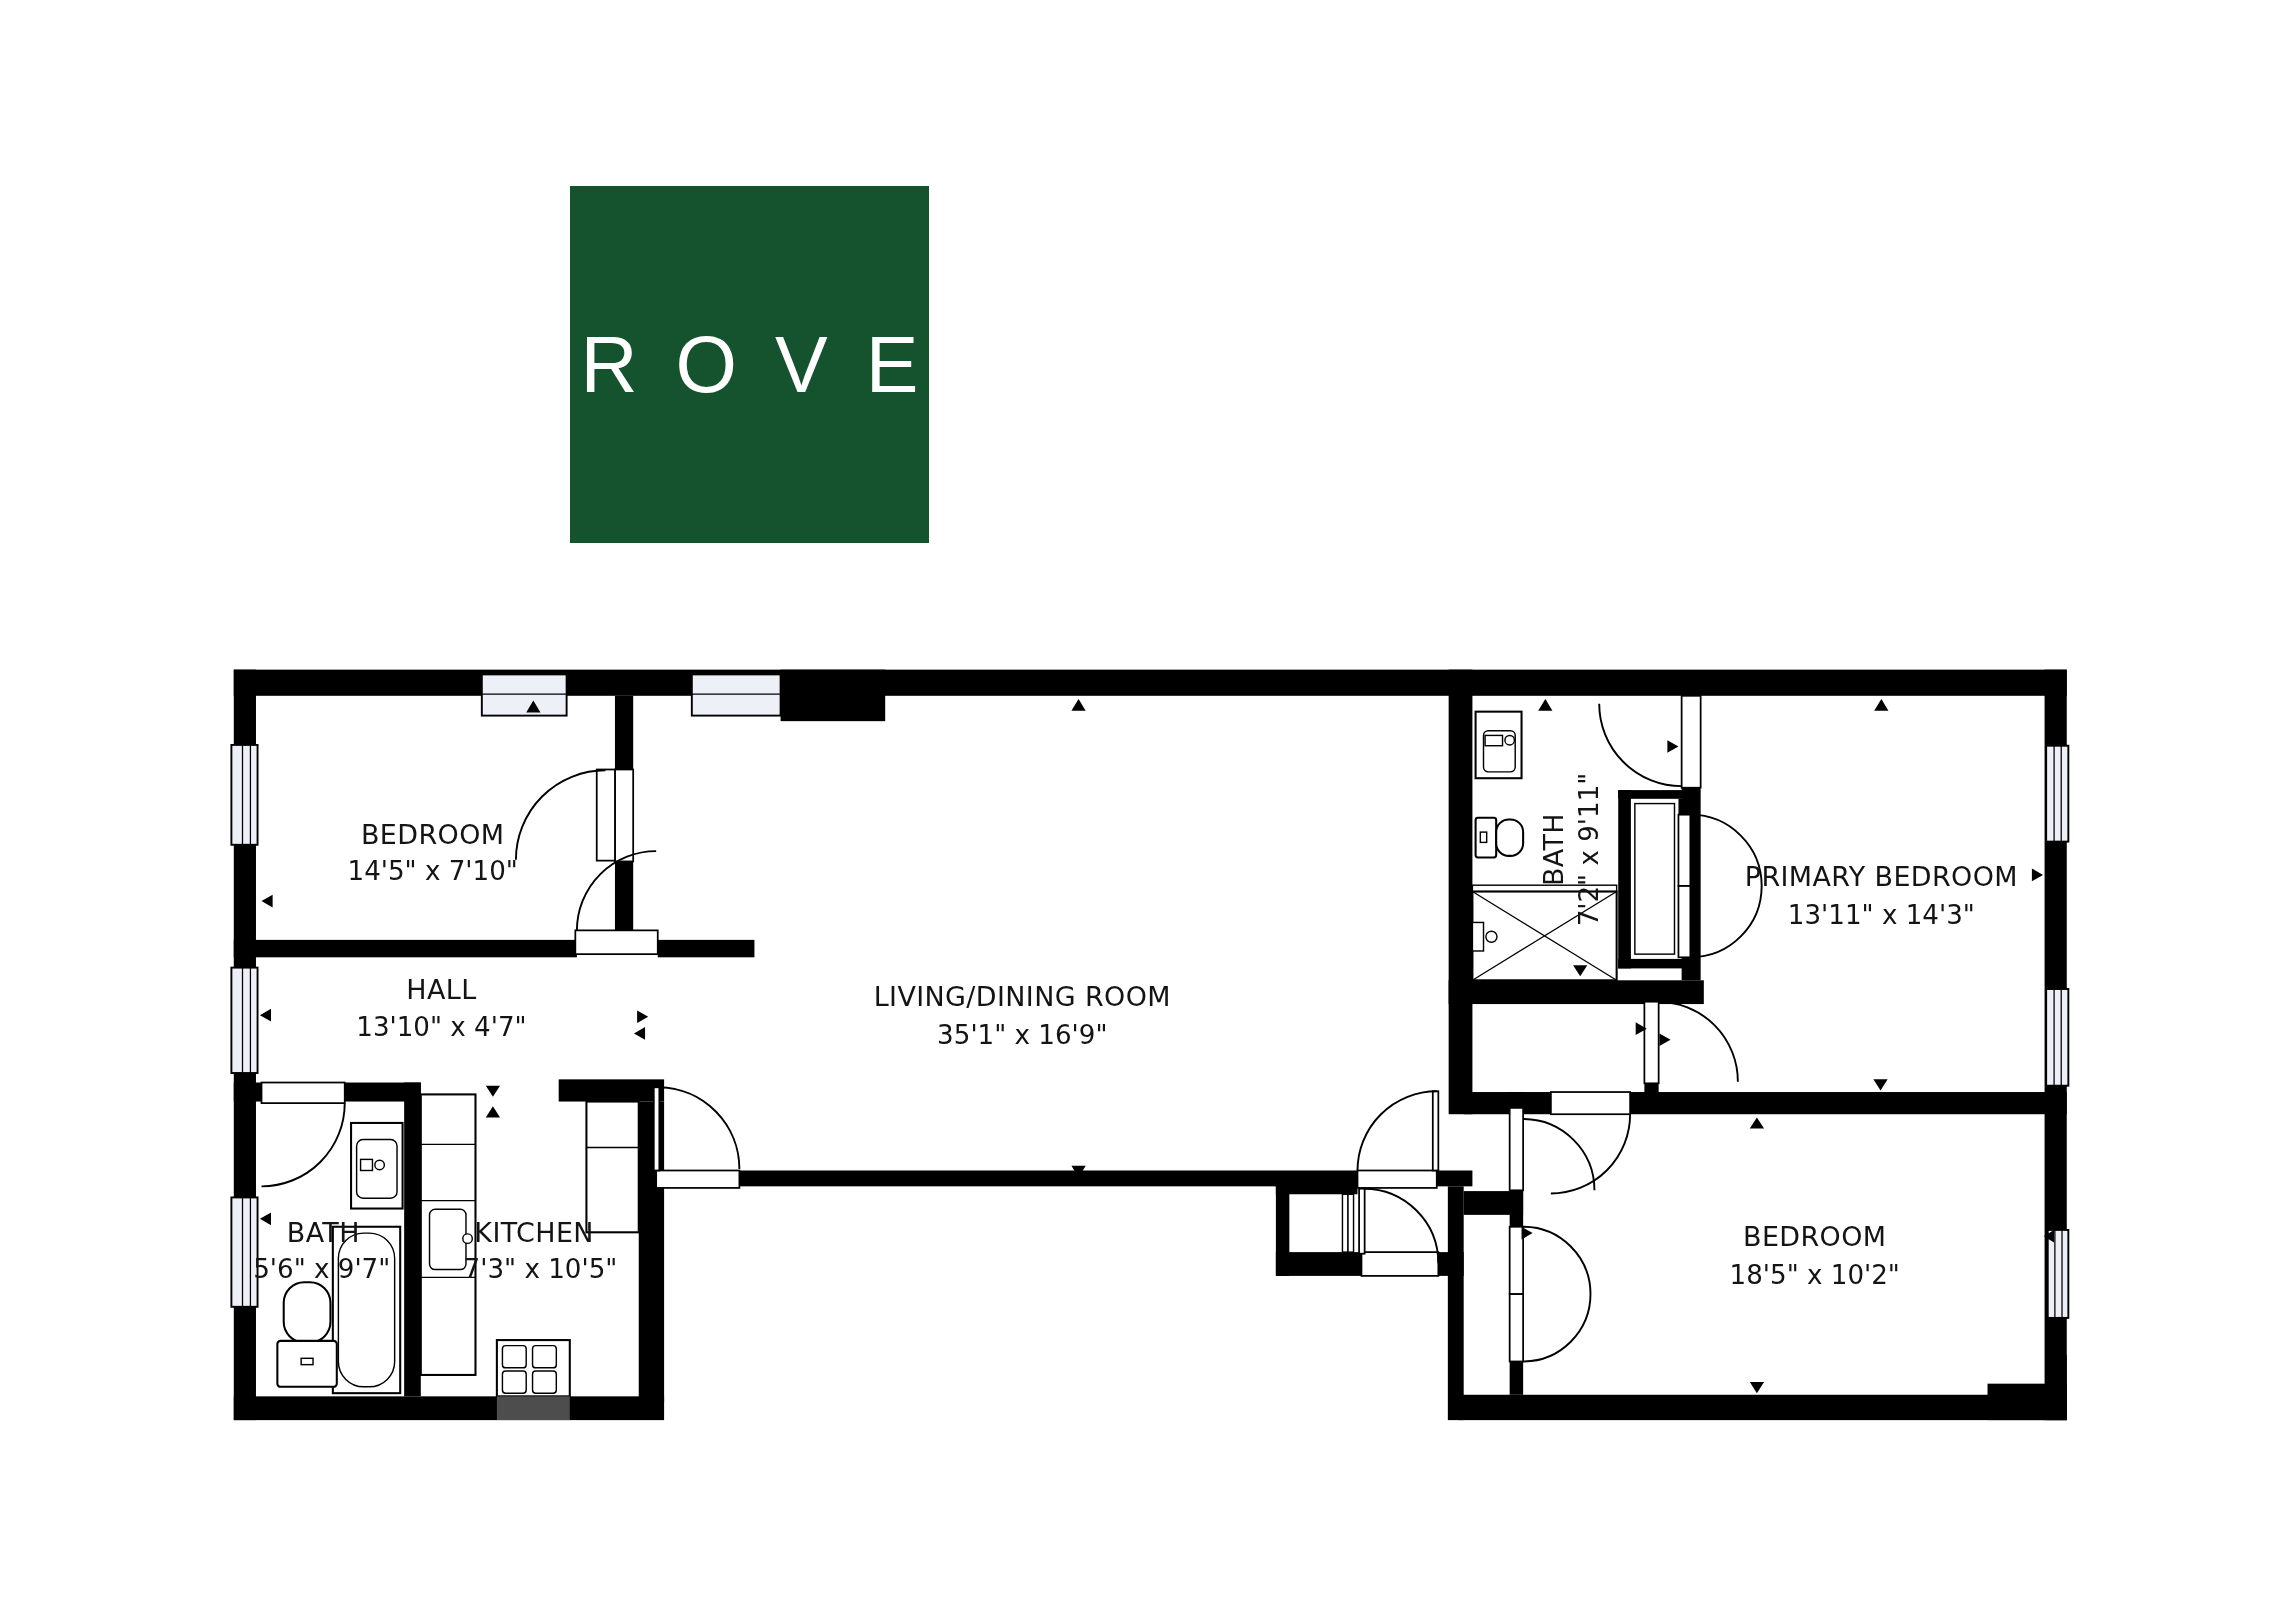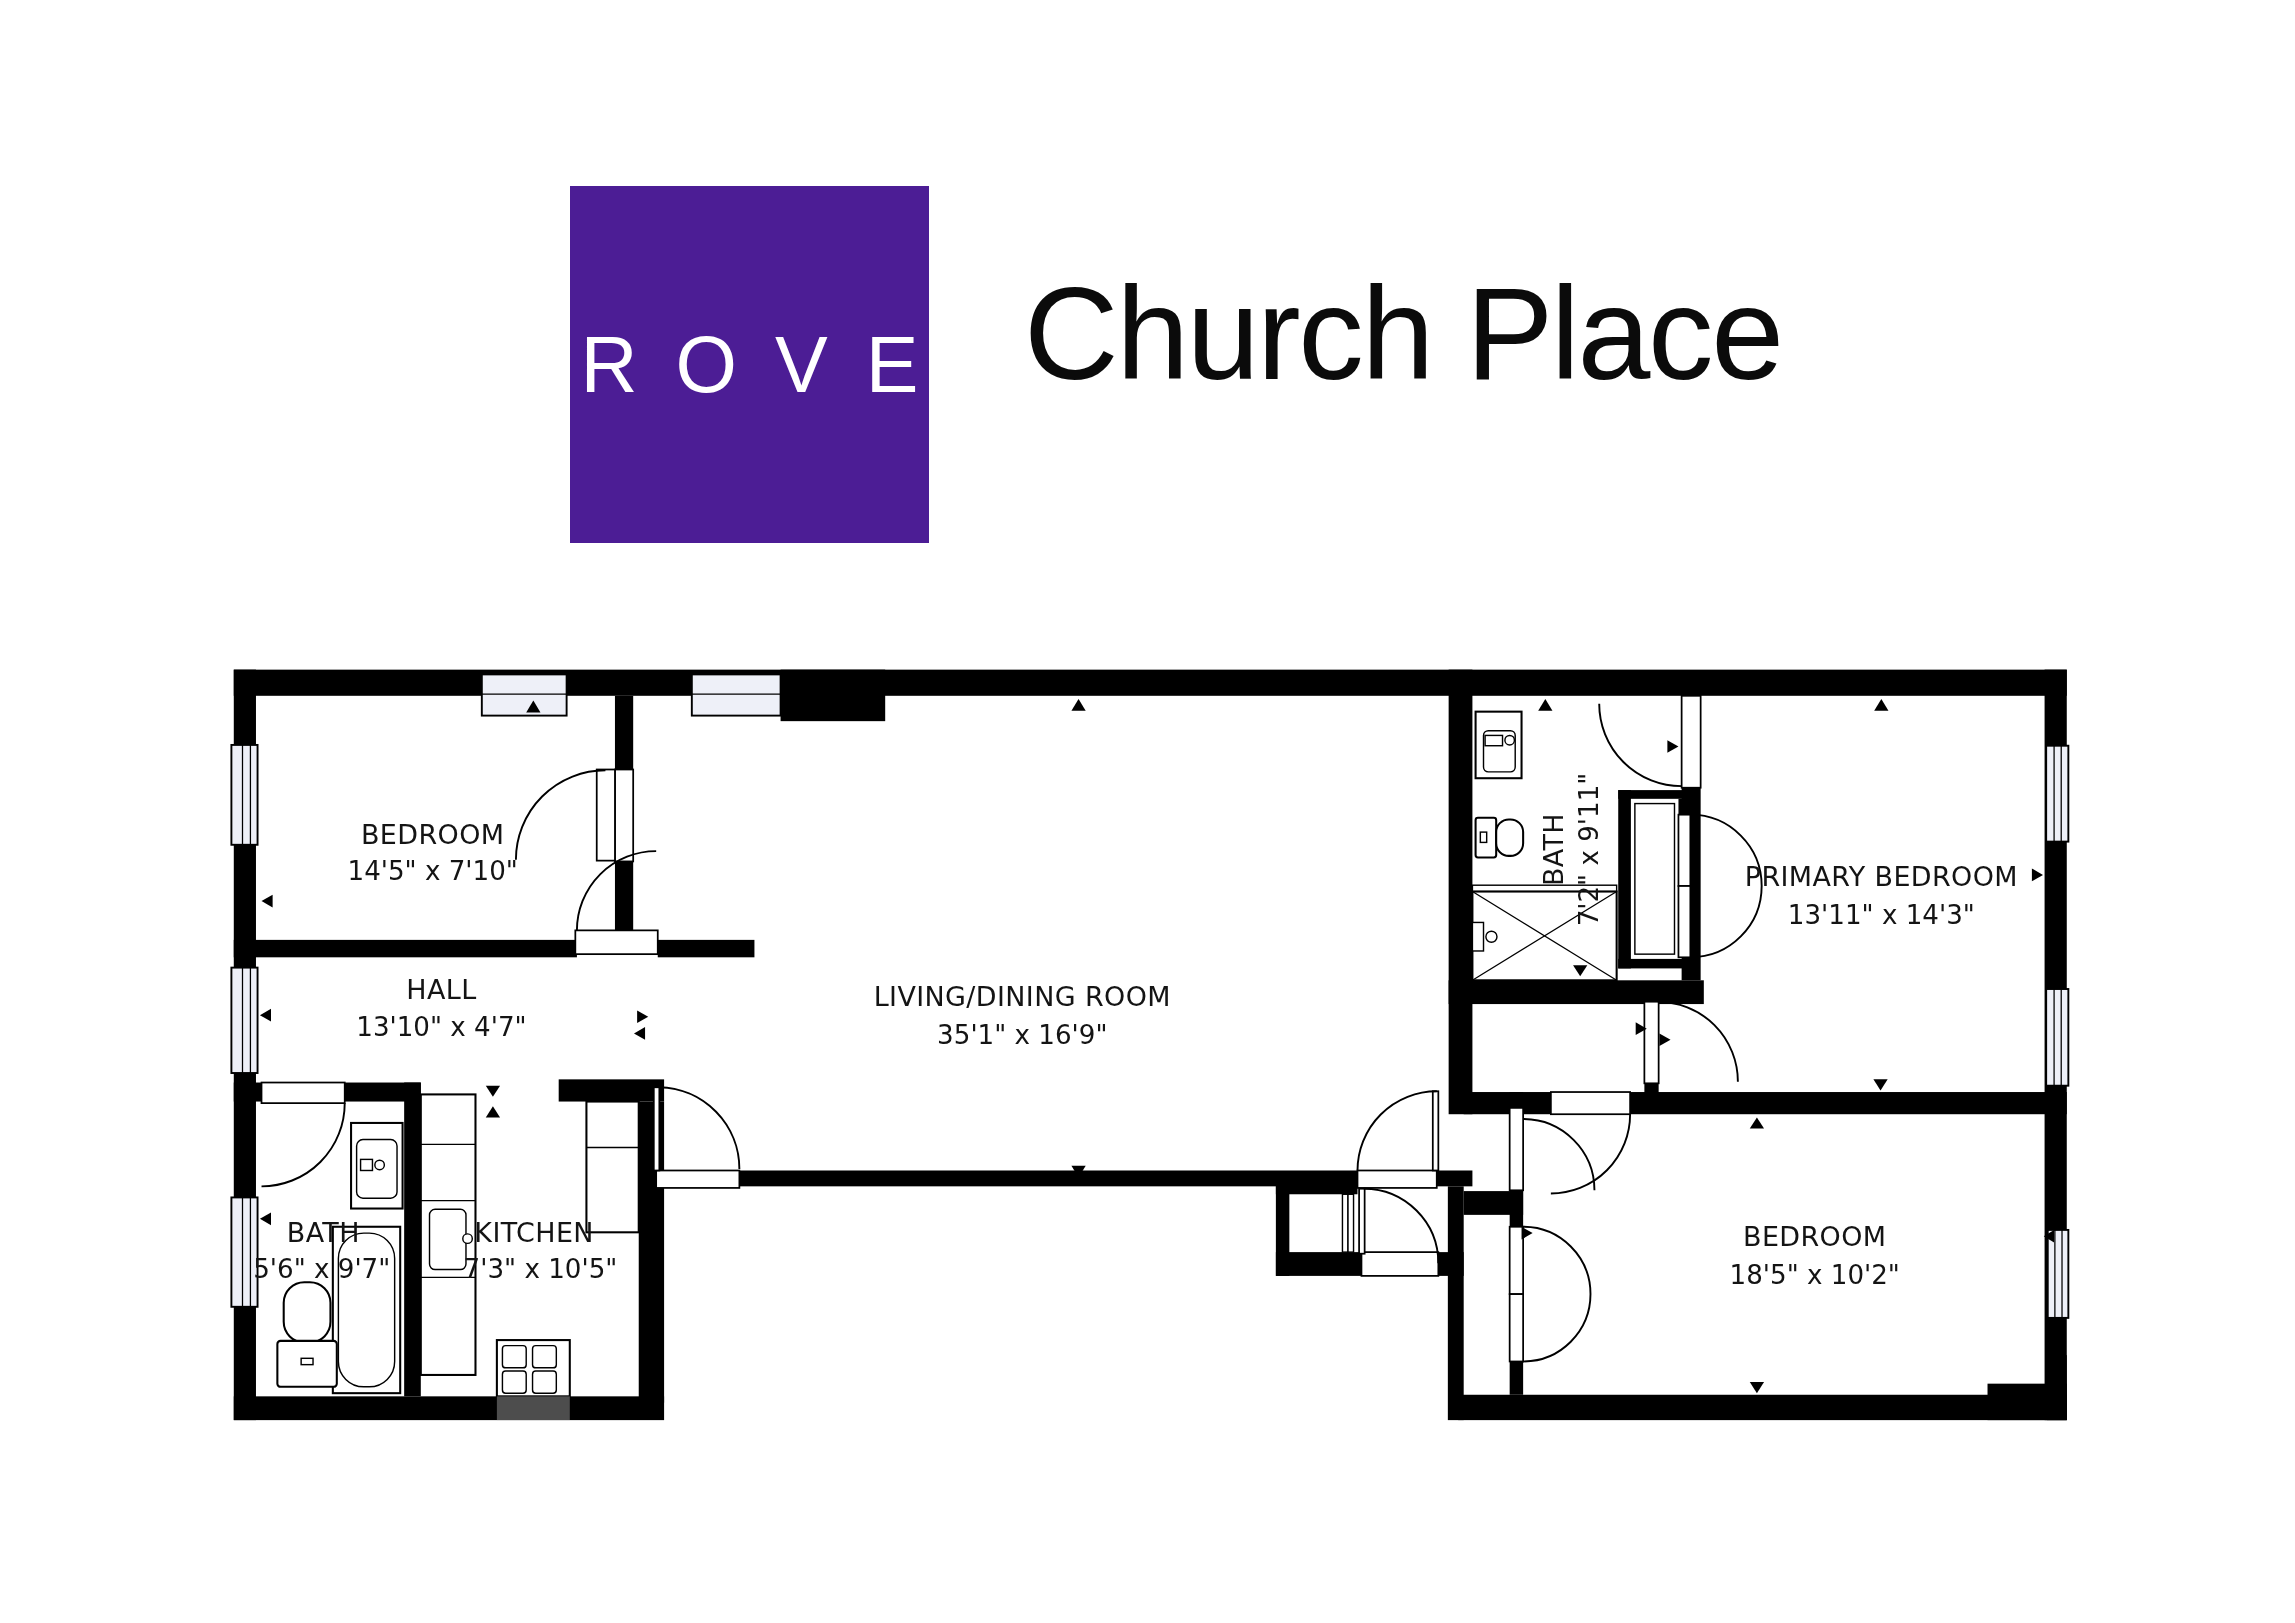--- a/index.html
+++ b/index.html
@@ -1,19 +1,19 @@
 <!DOCTYPE html>
 <html style="font-size:12.7px"><head>
 <meta charset="utf-8">
 <style>
   html,body{margin:0;padding:0;background:#fff;}
   .page{position:relative;width:2295px;height:1623px;background:#ffffff;overflow:hidden;
         font-family:"DejaVu Sans",sans-serif;}
   
-  .logo-box{position:absolute;left:570px;top:186px;width:359px;height:357px;background:#4c1d95;
+  .logo-box{position:absolute;left:570px;top:186px;width:359px;height:357px;background:#14532d;
             display:flex;align-items:center;justify-content:center;}
   .logo-text{color:#ffffff;font-family:"Liberation Sans",sans-serif;font-weight:300;
              font-size:79px;letter-spacing:38px;padding-left:38px;}
   .head-text{position:absolute;left:1024px;top:268px;color:#0b0b0b;}
   .head-title{font-family:"Liberation Sans",sans-serif;font-size:131px;font-weight:500;
               letter-spacing:-2.4px;line-height:1.0;margin:0;color:#0b0b0b;}
   .head-sub{font-family:"Liberation Sans",sans-serif;font-size:86px;font-weight:400;
             letter-spacing:0px;margin:20.6px 0 0 3.2px;color:#0b0b0b;}
   
   svg{position:absolute;left:0;top:0;}
@@ -33,21 +33,20 @@
 </style>
 </head>
 <body>
 
 <div class="page">
 
   <div class="logo-box">
     <span class="logo-text">ROVE</span>
   </div>
   <div class="head-text">
-    <h1 class="head-title">Church Place</h1>
   </div>
 
   <svg width="2295" height="1623" viewBox="0 0 2896 2048">
 
     <g>
       <rect class="wall" x="295" y="845" width="2313" height="33"></rect>
       <rect class="wall" x="985" y="845" width="132" height="65"></rect>
       <rect class="wall" x="295" y="845" width="28" height="947"></rect>
       <rect class="wall" x="295" y="1762" width="543" height="30"></rect>
       <rect class="wall" x="806" y="1390" width="32" height="380"></rect>

